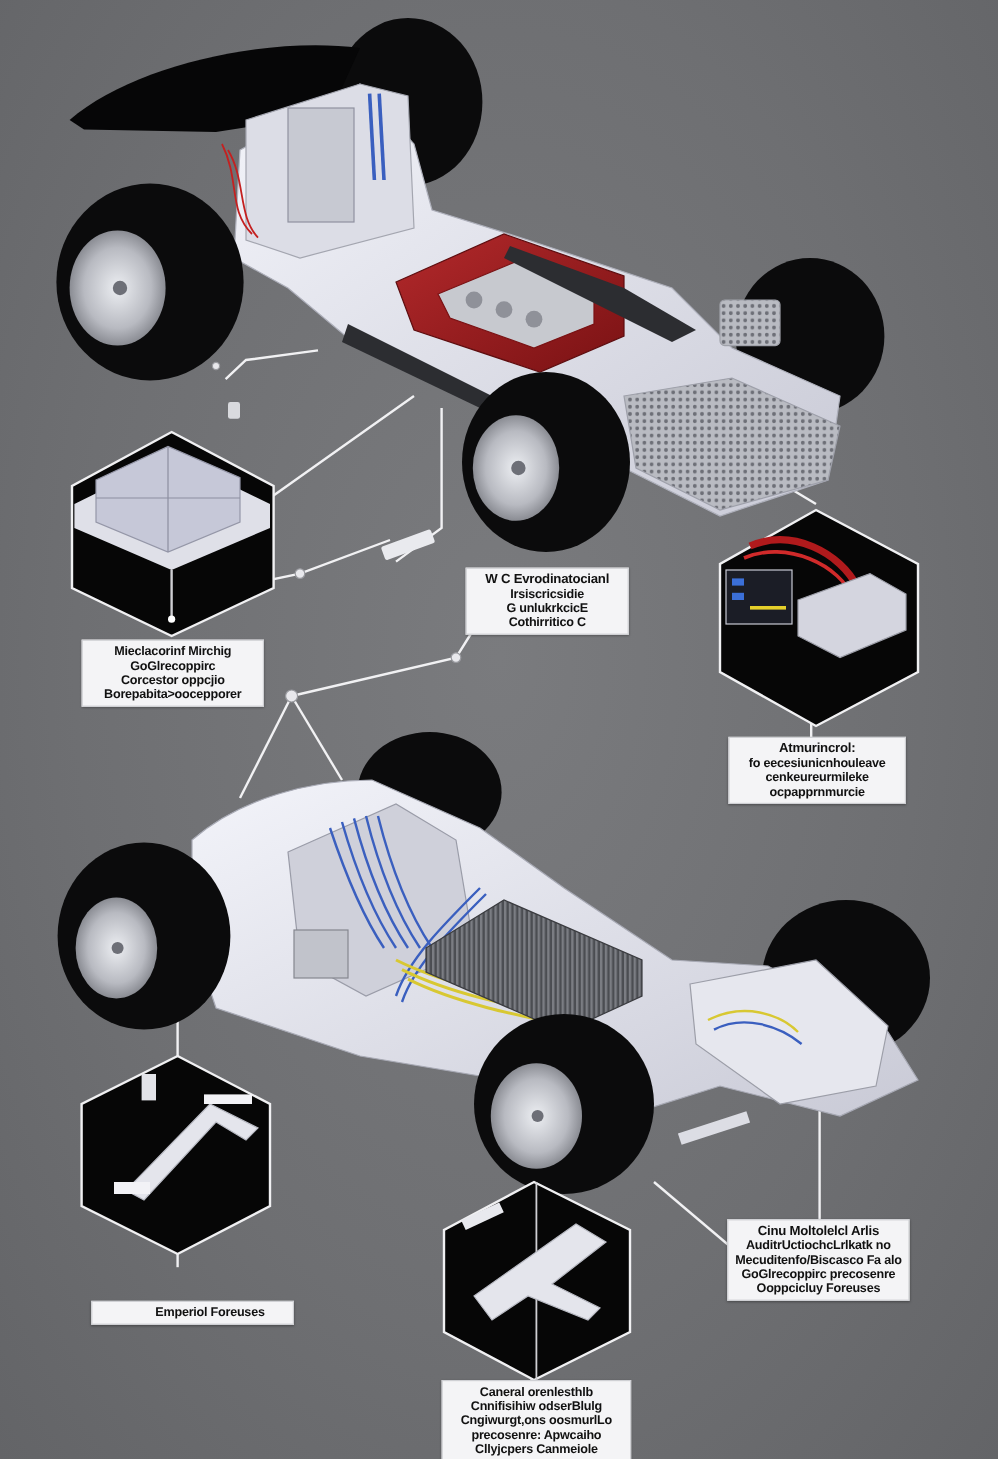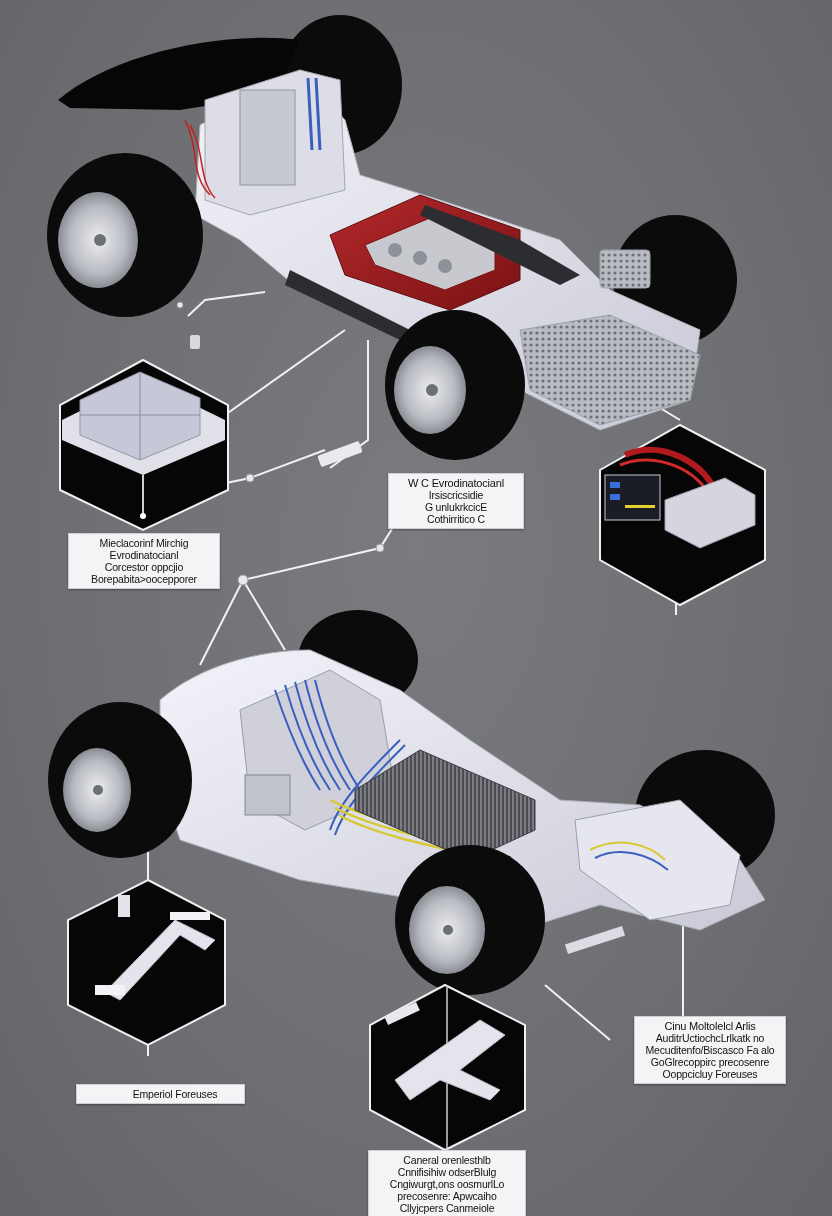--- a/index.html
+++ b/index.html
@@ -1,21 +1,21 @@
 <!DOCTYPE html>
 <html><head>
 <meta charset="utf-8">
 <style>
   html, body { margin:0; padding:0; }
   body { width:832px; height:1216px; overflow:hidden; background:#707174; position:relative; font-family:"Liberation Sans", sans-serif; }
   .canvas { position:absolute; left:0; top:0; width:832px; height:1216px;
     background: radial-gradient(ellipse at 50% 45%, #7a7b7e 0%, #6e6f72 60%, #636467 100%); }
   svg.scene { position:absolute; left:0; top:0; }
   .label { position:absolute; background:#f4f4f6; border:1px solid #cfd0d4; color:#111;
-    font-weight:normal; font-size:10.5px; line-height:12px; text-align:center; padding:3px 5px;
+    font-weight:bold; font-size:10.5px; line-height:12px; text-align:center; padding:3px 5px;
     box-shadow:0 1px 2px rgba(0,0,0,.35); letter-spacing:-0.2px; }
   .label div { white-space:nowrap; }
   .label .first { font-size:11px; }
 </style>
 </head>
 <body>
 
 <div class="canvas">
 <svg class="scene" width="832" height="1216" viewBox="0 0 832 1216">
   <defs>
@@ -188,31 +188,37 @@
 
 <div class="label" style="left:388px; top:473px; width:124px;">
   <div class="first">W C Evrodinatocianl</div>
   <div>Irsiscricsidie</div>
   <div>G unlukrkcicE</div>
   <div>Cothirritico C</div>
 </div>
 
 <div class="label" style="left:68px; top:533px; width:140px;text-align:center;">
   <div>Mieclacorinf Mirchig</div>
-  <div>Evrodinatocianl</div>
+  <div>GoGlrecoppirc</div>
   <div>Corcestor oppcjio</div>
   <div>Borepabita&gt;oocepporer</div>
 </div>
 
+<div class="label" style="left:607px; top:614px; width:136px;">
+  <div class="first">Atmurincrol:</div>
+  <div>fo eecesiunicnhouleave</div>
+  <div>cenkeureurmileke</div>
+  <div>ocpapprnmurcie</div>
+</div>
 
 <div class="label" style="left:76px; top:1084px; width:128px;padding-left:34px;">
   <div>Emperiol Foreuses</div>
 </div>
 
-<div class="label" style="left:634px; top:1016px; width:140px;">
+<div class="label" style="left:606px; top:1016px; width:140px;">
   <div class="first">Cinu Moltolelcl Arlis</div>
   <div>AuditrUctiochcLrlkatk no</div>
   <div>Mecuditenfo/Biscasco Fa alo</div>
   <div>GoGlrecoppirc precosenre</div>
   <div>Ooppcicluy Foreuses</div>
 </div>
 
 <div class="label" style="left:368px; top:1150px; width:146px;">
   <div>Caneral orenlesthlb</div>
   <div>Cnnifisihiw odserBlulg</div>

